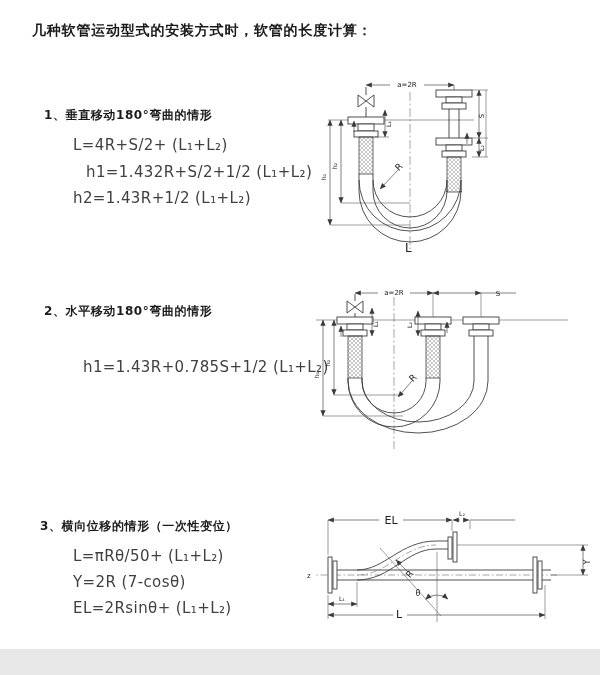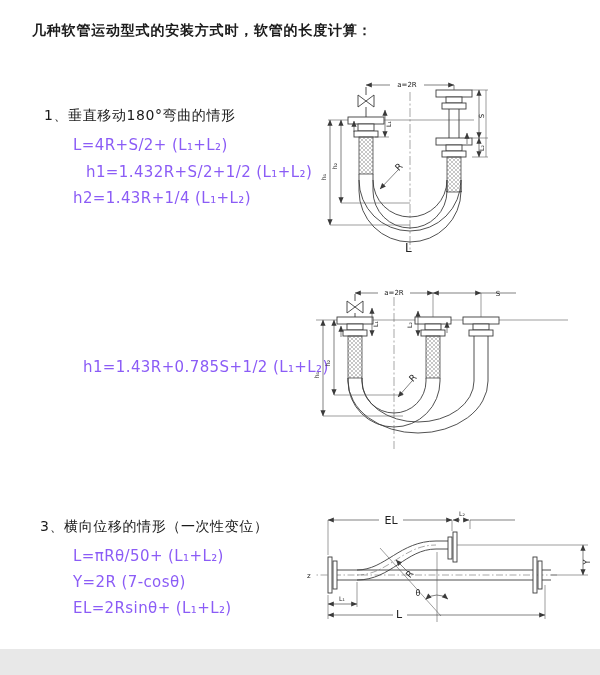--- a/index.html
+++ b/index.html
@@ -1,20 +1,20 @@
 <!DOCTYPE html>
 <html><head>
 <meta charset="utf-8">
 <style>
   html,body{margin:0;padding:0;background:#e8e8e8}
   .page{position:relative;width:600px;height:649px;background:#ffffff;overflow:hidden;
         font-family:"DejaVu Sans","Liberation Sans",sans-serif;color:#1b1b1b}
   .title{position:absolute;left:32px;top:22px;font-size:14px;font-weight:bold;letter-spacing:.8px;white-space:nowrap}
-  .sec-heading{position:absolute;font-size:14px;font-weight:normal;letter-spacing:.6px;white-space:nowrap}
-  .formula{position:absolute;font-size:15px;font-weight:normal;letter-spacing:.4px;color:#8b5cf6;white-space:nowrap}
+  .sec-heading{position:absolute;font-size:12px;font-weight:bold;letter-spacing:.6px;white-space:nowrap}
+  .formula{position:absolute;font-size:15px;font-weight:normal;letter-spacing:.4px;color:#404040;white-space:nowrap}
   svg.diag{position:absolute}
   .ln{stroke:#3d3d3d;stroke-width:.9;fill:none}
   .lnf{stroke:#3d3d3d;stroke-width:.9;fill:#fff}
   .dim{stroke:#4c4c4c;stroke-width:.7;fill:none}
   .thin{stroke:#5c5c5c;stroke-width:.6;fill:none}
   .cl{stroke:#6b6b6b;stroke-width:.6;fill:none;stroke-dasharray:9 2.5 2 2.5}
   .hcl{stroke:#6b6b6b;stroke-width:.6;fill:none;stroke-dasharray:7 2.5 1.5 2.5}
   .braid{fill:url(#braid);stroke:#474747;stroke-width:.8}
   text{fill:#222;font-family:"DejaVu Sans","Liberation Sans",sans-serif}
   .t7{font-size:7px}.t6{font-size:6.2px}.t8{font-size:8px}.t9{font-size:9px}.t11{font-size:11px}.t12{font-size:12px}
@@ -34,22 +34,23 @@
         <path d="M0,4 L4,0 M0,0 L4,4" stroke="#8f8f8f" stroke-width="0.5"></path>
       </pattern>
     </defs>
   </svg>
 
   <div class="title">几种软管运动型式的安装方式时，软管的长度计算：</div>
 
   <div class="sec-heading" style="left:44px;top:107px">1、垂直移动180°弯曲的情形</div>
   <div class="formula" style="left:73px;top:136px">L=4R+S/2+ (L₁+L₂)</div>
   <div class="formula" style="left:86px;top:163px">h1=1.432R+S/2+1/2 (L₁+L₂)</div>
-  <div class="formula" style="left:73px;top:189px">h2=1.43R+1/4 (L₁+L₂)</div>
-
+  <div class="formula" style="left:73px;top:189px">h2=1.43R+1/2 (L₁+L₂)</div>
+
+  <div class="sec-heading" style="left:44px;top:303px">2、水平移动180°弯曲的情形</div>
   <div class="formula" style="left:83px;top:358px">h1=1.43R+0.785S+1/2 (L₁+L₂)</div>
 
   <div class="sec-heading" style="left:40px;top:518px">3、横向位移的情形（一次性变位）</div>
   <div class="formula" style="left:73px;top:547px">L=πRθ/50+ (L₁+L₂)</div>
   <div class="formula" style="left:73px;top:573px">Y=2R (7-cosθ)</div>
   <div class="formula" style="left:73px;top:599px">EL=2Rsinθ+ (L₁+L₂)</div>
 
   <svg class="diag" style="left:312px;top:74px" width="280" height="182" viewBox="0 0 280 182">
     <line class="cl" x1="98" y1="18" x2="98" y2="176"></line>
     <line class="thin" x1="16" y1="46" x2="162" y2="46"></line>

